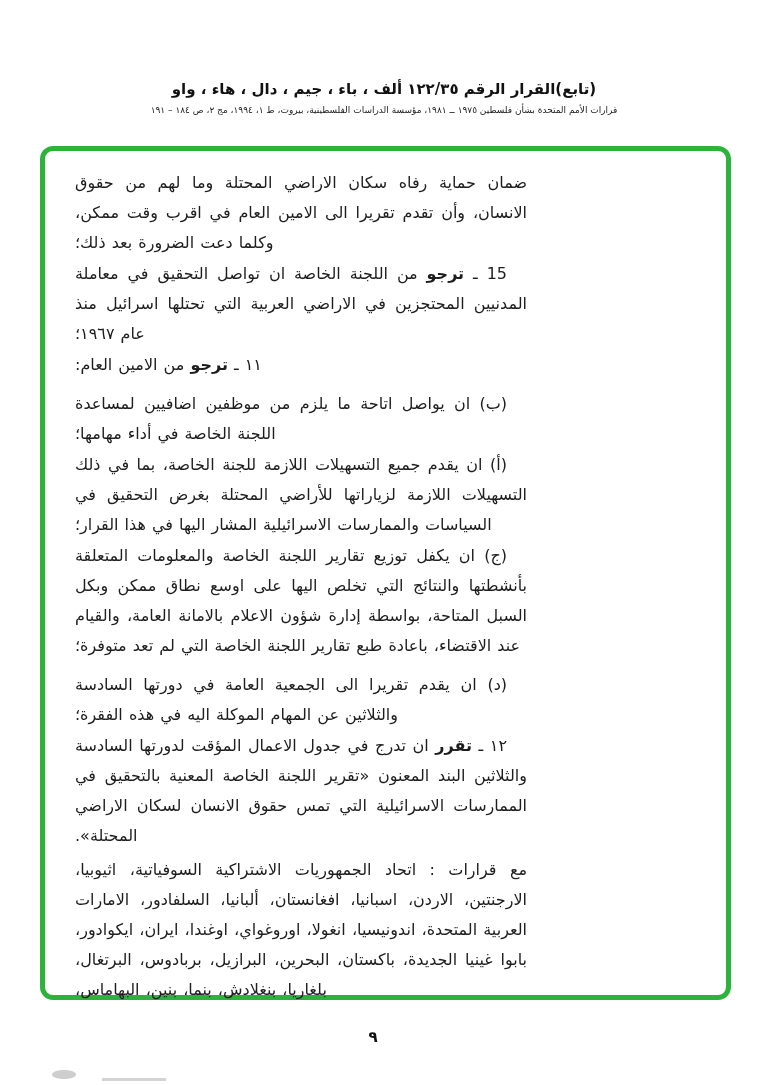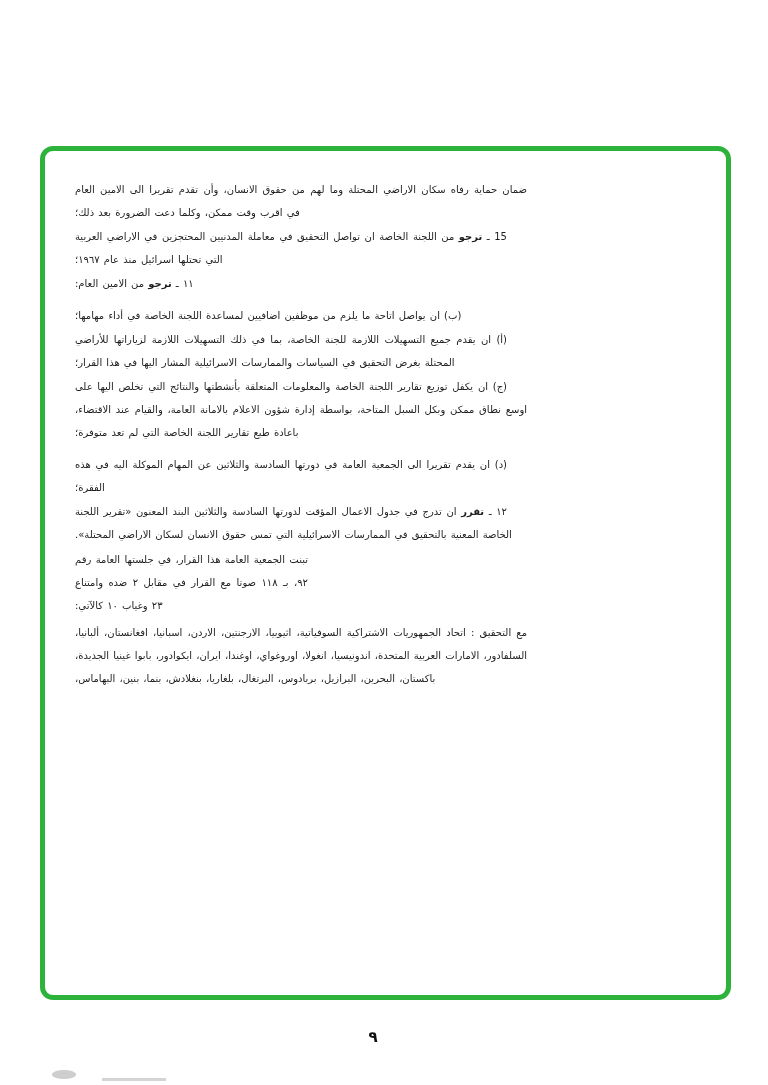--- a/index.html
+++ b/index.html
@@ -43,25 +43,25 @@
     height: 844px;
     border: 5px solid #2db33c;
     border-radius: 13px;
     box-sizing: content-box;
   }
 
   
   .textcol {
     position: absolute;
     left: 75px;
-    top: 178px;
+    top: 168px;
     width: 452px;
     direction: rtl;
-    font-size: 10px;
-    line-height: 23px;
+    font-size: 16px;
+    line-height: 30px;
     word-spacing: 1px;
     text-align: justify;
   }
   .para {
     margin: 0 0 1px 0;
     text-align: justify;
     text-align-last: left;
     text-indent: 20px;
   }
   .para.no-indent { text-indent: 0; }
@@ -107,34 +107,37 @@
     height: 3px;
     background: #c9c9c9;
     opacity: .8;
   }
 </style>
 </head>
 <body>
 
 <div class="page">
 
+  <div class="header">
+    <div class="header-title">(تابع)القرار الرقم ١٢٢/٣٥ ألف ، باء ، جيم ، دال ، هاء ، واو</div>
+    <div class="header-citation">قرارات الأمم المتحدة بشأن فلسطين ١٩٧٥ ــ ١٩٨١، مؤسسة الدراسات الفلسطينية، بيروت، ط ١، ١٩٩٤، مج ٢، ص ١٨٤ – ١٩١</div>
+  </div>
 
   <div class="frame"></div>
 
   <div class="textcol">
     <p class="para no-indent"><span>ضمان حماية رفاه سكان الاراضي المحتلة وما لهم من حقوق الانسان، وأن تقدم تقريرا الى الامين العام في اقرب وقت ممكن، وكلما دعت الضرورة بعد ذلك؛</span></p>
     <p class="para"><span>15 ـ </span><span style="font-weight: 700;">ترجو</span><span> من اللجنة الخاصة ان تواصل التحقيق في معاملة المدنيين المحتجزين في الاراضي العربية التي تحتلها اسرائيل منذ عام ١٩٦٧؛</span></p>
     <p class="para"><span>١١ ـ </span><span style="font-weight: 700;">ترجو</span><span> من الامين العام:</span></p>
     <p class="para gap-top"><span>(ب) ان يواصل اتاحة ما يلزم من موظفين اضافيين لمساعدة اللجنة الخاصة في أداء مهامها؛</span></p>
     <p class="para"><span>(أ) ان يقدم جميع التسهيلات اللازمة للجنة الخاصة، بما في ذلك التسهيلات اللازمة لزياراتها للأراضي المحتلة بغرض التحقيق في السياسات والممارسات الاسرائيلية المشار اليها في هذا القرار؛</span></p>
     <p class="para"><span>(ج) ان يكفل توزيع تقارير اللجنة الخاصة والمعلومات المتعلقة بأنشطتها والنتائج التي تخلص اليها على اوسع نطاق ممكن وبكل السبل المتاحة، بواسطة إدارة شؤون الاعلام بالامانة العامة، والقيام عند الاقتضاء، باعادة طبع تقارير اللجنة الخاصة التي لم تعد متوفرة؛</span></p>
     <p class="para gap-top"><span>(د) ان يقدم تقريرا الى الجمعية العامة في دورتها السادسة والثلاثين عن المهام الموكلة اليه في هذه الفقرة؛</span></p>
     <p class="para"><span>١٢ ـ </span><span style="font-weight: 700;">تقرر</span><span> ان تدرج في جدول الاعمال المؤقت لدورتها السادسة والثلاثين البند المعنون «تقرير اللجنة الخاصة المعنية بالتحقيق في الممارسات الاسرائيلية التي تمس حقوق الانسان لسكان الاراضي المحتلة».</span></p>
-    <div class="note"><span>تبنت الجمعية العامة هذا القرار، في جلستها العامة رقم ٩٢، بـ ١١٨ صوتا مع القرار في مقابل ٢ ضده وامتناع ٢٣ وغياب ١٠ كالآتي:</span></div>
-    <p class="para no-indent vote"><span>مع التحقيق :</span><span> اتحاد الجمهوريات الاشتراكية السوفياتية، اثيوبيا، الارجنتين، الاردن، اسبانيا، افغانستان، ألبانيا، السلفادور، الامارات العربية المتحدة، اندونيسيا، انغولا، اوروغواي، اوغندا، ايران، ايكوادور، بابوا غينيا الجديدة، باكستان، البحرين، البرازيل، بربادوس، البرتغال، بلغاريا، بنغلادش، بنما، بنين، البهاماس،</span></p>
+    <p class="para no-indent vote"><span>مع قرارات :</span><span> اتحاد الجمهوريات الاشتراكية السوفياتية، اثيوبيا، الارجنتين، الاردن، اسبانيا، افغانستان، ألبانيا، السلفادور، الامارات العربية المتحدة، اندونيسيا، انغولا، اوروغواي، اوغندا، ايران، ايكوادور، بابوا غينيا الجديدة، باكستان، البحرين، البرازيل، بربادوس، البرتغال، بلغاريا، بنغلادش، بنما، بنين، البهاماس،</span></p>
   </div>
 
   <div class="pagenum">٩</div>
 
   <div class="art1"></div>
   <div class="art2"></div>
 
 </div>
 
 </body></html>

